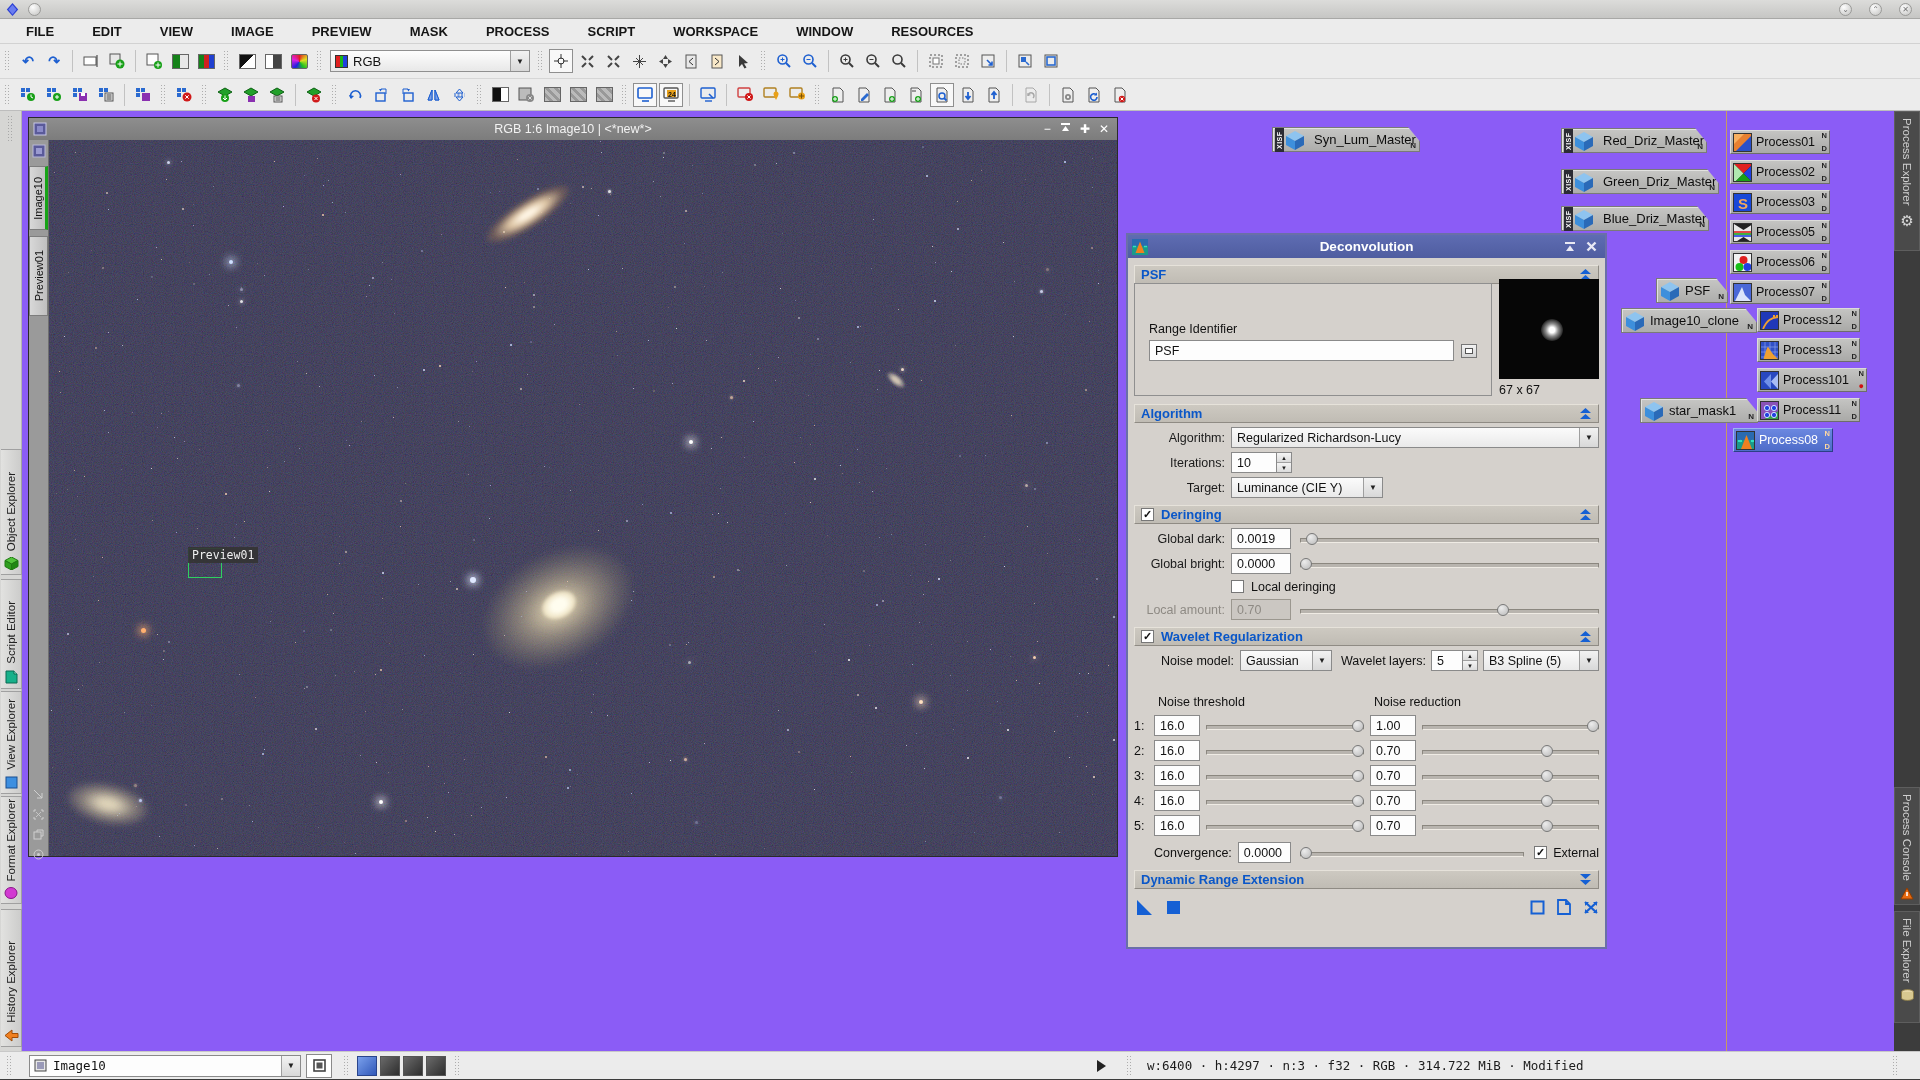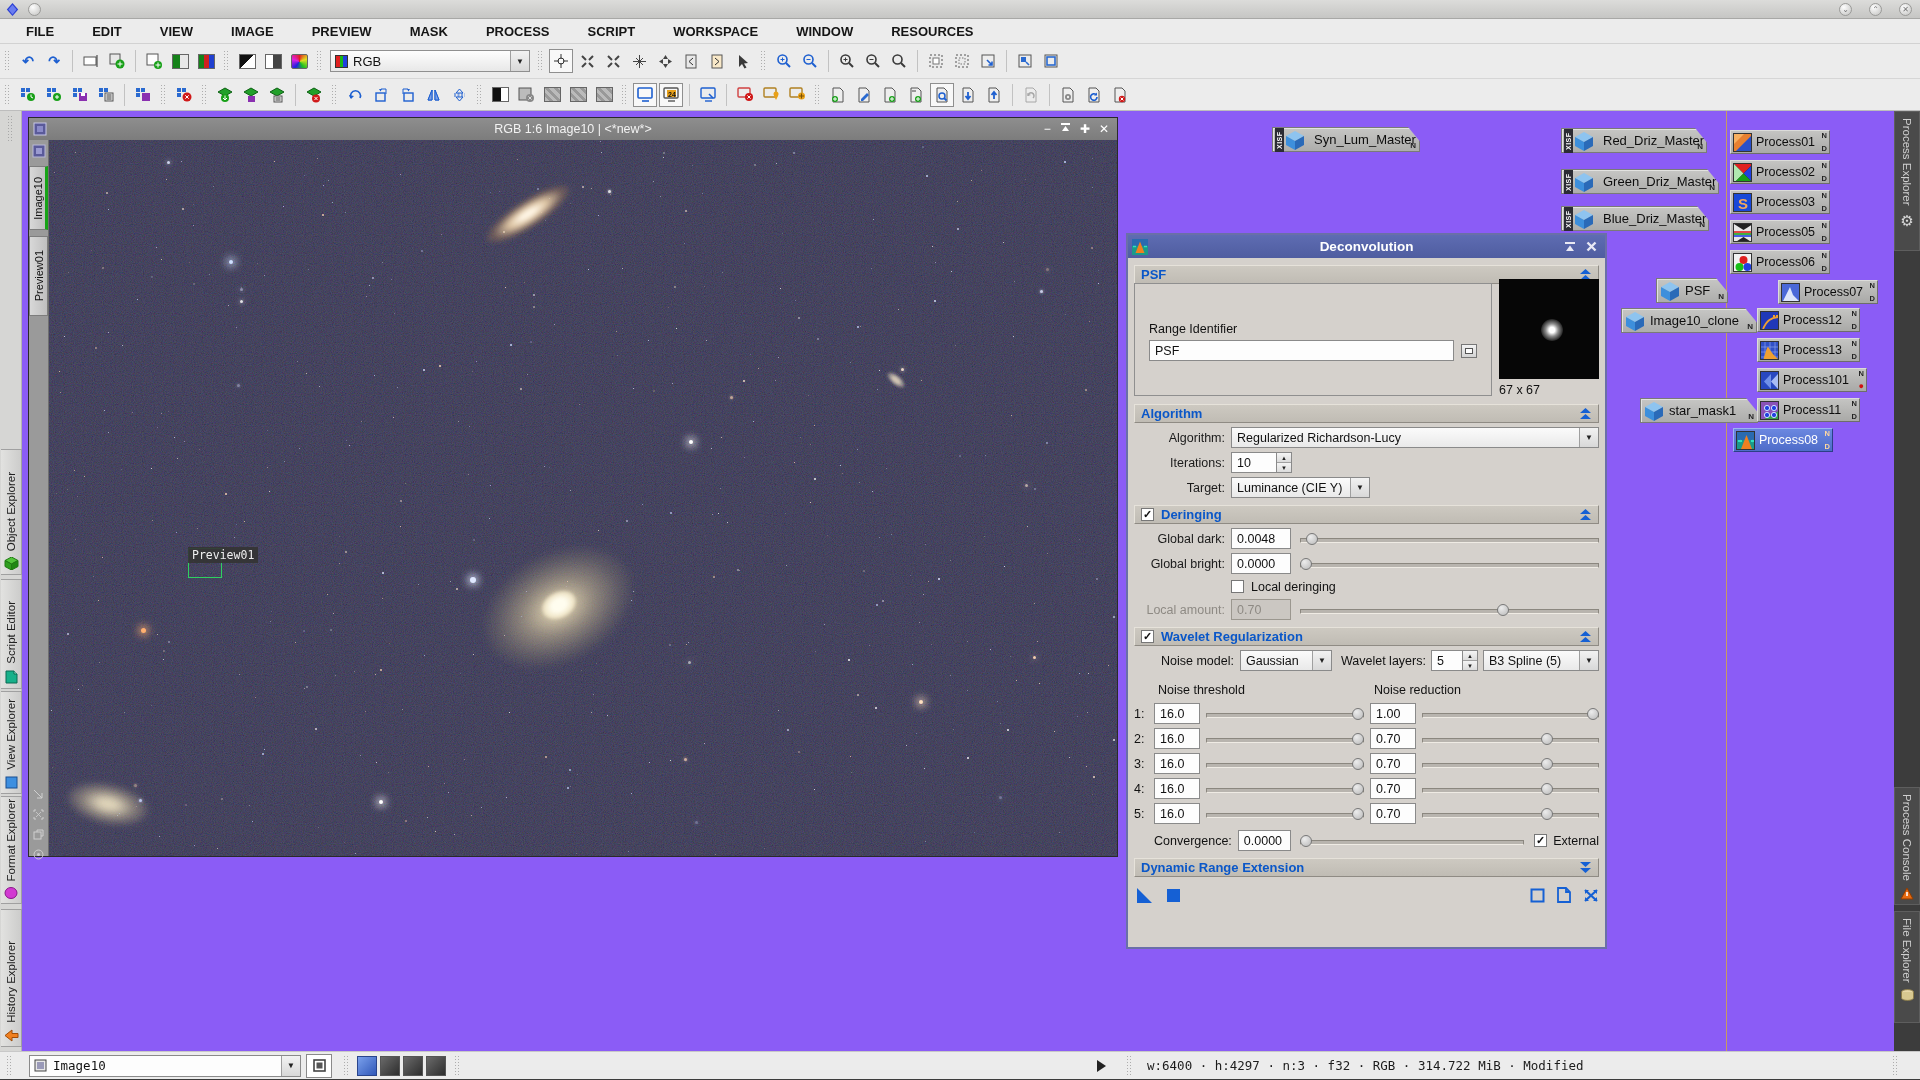--- a/index.html
+++ b/index.html
@@ -149,21 +149,21 @@
   .spin .arr span{flex:1;display:flex;align-items:center;justify-content:center;font-size:6px;color:#222;
       background:linear-gradient(#f4f4f4,#dcdcdc);}
   .spin .arr span:first-child{border-bottom:1px solid #a0a0a0;}
   .slider{position:relative;height:16px;flex:1;margin-left:9px;}
   .slider::before{content:"";position:absolute;left:0;right:0;top:7px;height:3px;background:#b8b4ae;
       border:1px solid #8b877f;border-bottom-color:#efebe4;}
   .slider .thumb{position:absolute;top:2px;width:12px;height:12px;border-radius:50%;
       background:radial-gradient(circle at 35% 30%,#ececec,#b9b9b9);border:1px solid #787878;}
   .wgrid{display:grid;grid-template-columns:14px 46px 158px 46px 1fr;gap:6px;align-items:center;height:21px;margin-top:4px;}
   .wgrid .slider{margin-left:0;}
-  .colhdrs{position:relative;height:16px;margin-top:12px;font-size:12.5px;}
+  .colhdrs{position:relative;height:16px;margin-top:24px;font-size:12.5px;}
   #dlg-bottom{height:24px;margin-top:6px;display:flex;align-items:center;}
   #dlg-bottom .right{margin-left:auto;display:flex;gap:12px;align-items:center;}
 
   
   #statusbar{height:28px;background:#ececec;border-top:1px solid #c8c8c8;display:flex;align-items:center;position:relative;}
   #view-combo{width:272px;height:22px;margin-left:12px;background:#fdfdfd;border:1px solid #8a8a8a;
       display:flex;align-items:center;font-family:"DejaVu Sans Mono",monospace;font-size:12.5px;}
   .wsq{width:20px;height:20px;margin-left:3px;border:1px solid #555;}
   #statusinfo{font-family:"DejaVu Sans Mono",monospace;font-size:12.5px;color:#1c1c1c;position:absolute;left:1147px;}
   .playtri{position:absolute;left:1097px;width:0;height:0;border-left:9px solid #222;
@@ -1300,21 +1300,21 @@
       <svg class="pic">
           <rect width="19" height="19" fill="#f2f2f2"></rect>
           <circle cx="9.5" cy="6" r="4" fill="#e02020"></circle>
           <circle cx="5.5" cy="13" r="4" fill="#18c018"></circle>
           <circle cx="13.5" cy="13" r="4" fill="#2040e0"></circle>
         </svg>
       <span>Process06</span>
       <span class="bt">N</span>
       <span class="bb">D</span>
     </div>
-    <div class="ptag" style="left:1708px;top:169px;margin-left:48px;">
+    <div class="ptag" style="left:1708px;top:169px;">
       <svg class="pic">
           <rect width="19" height="19" fill="#4a68d8"></rect>
           <path d="M0 19L8 3l3 8 8 8z" fill="#dce4fa"></path>
         </svg>
       <span>Process07</span>
       <span class="bt">N</span>
       <span class="bb">D</span>
     </div>
     <div class="ptag" style="left:1735px;top:197px;width:103px;">
       <svg class="pic">
@@ -1436,36 +1436,36 @@
           <span class="spin">
             <span class="field sval">10</span>
             <span class="arr">
                 <span>▲</span>
                 <span>▼</span>
               </span>
           </span>
         </div>
         <div class="drow">
           <span class="dlabel">Target:</span>
-          <div class="dcombo" style="width:139px">
+          <div class="dcombo" style="width:152px">
             <span class="ctext">Luminance (CIE Y)</span>
             <span class="combo-arrow">▼</span>
           </div>
         </div>
 
         <div class="sechdr">
           <span class="cb on" style="margin-right:7px"></span>
           <span class="stitle">Deringing</span>
           <svg class="chev" width="13" height="12">
               <path d="M6.5 0L12 5H1zM6.5 6L12 11H1z" fill="#1560d4"></path>
             </svg>
         </div>
         <div class="drow">
           <span class="dlabel">Global dark:</span>
-          <span class="field" style="width:60px">0.0048</span>
+          <span class="field" style="width:60px">0.0019</span>
           <div class="slider">
               <span class="thumb" style="left:2%"></span>
             </div>
         </div>
         <div class="drow">
           <span class="dlabel">Global bright:</span>
           <span class="field" style="width:60px">0.0000</span>
           <div class="slider">
               <span class="thumb" style="left:0%"></span>
             </div>

